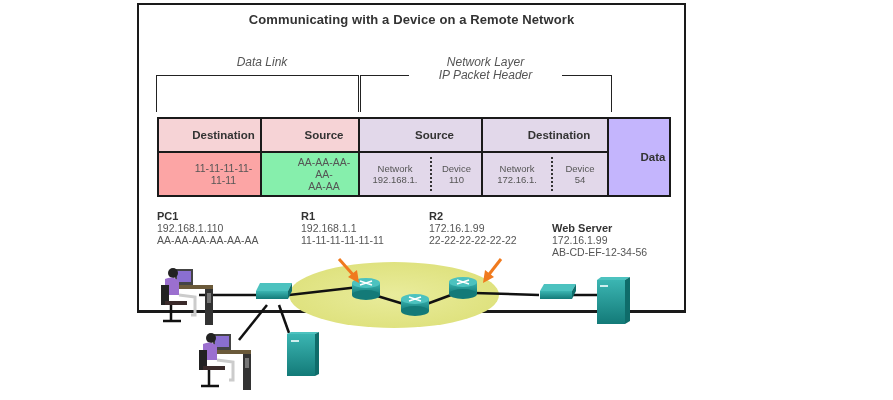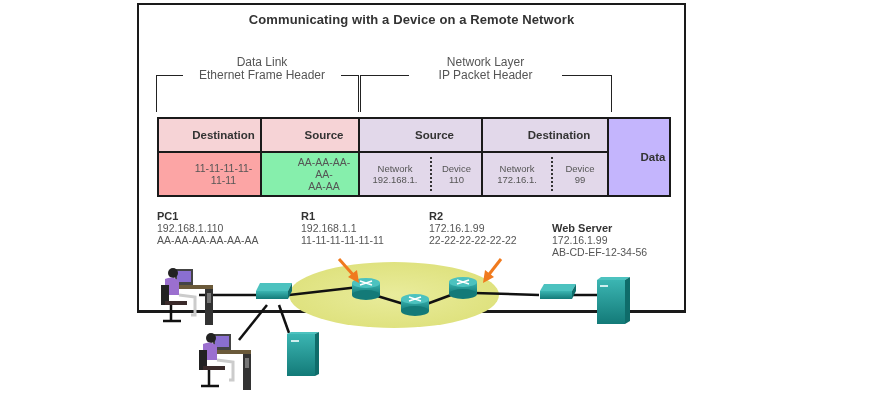--- a/index.html
+++ b/index.html
@@ -1,40 +1,39 @@
 <!DOCTYPE html>
 <html><head>
 <meta charset="utf-8">
 <style>
   html, body { margin:0; padding:0; background:#ffffff; }
   body { width:893px; height:400px; position:relative; overflow:hidden; font-family:"Liberation Sans", sans-serif; }
   .frame { position:absolute; left:137px; top:3px; width:549px; height:310px; border:2px solid #1a1a1a; border-bottom-width:3px; background:#fff; box-sizing:border-box; }
   .title { position:absolute; left:0; right:0; top:7px; text-align:center; font-size:13px; font-weight:bold; color:#333; letter-spacing:0.1px; }
-  .bracket-label { position:absolute; text-align:center; font-size:12px; color:#555; line-height:13px; background:#fff; padding:0 4px; }
+  .bracket-label { position:absolute; text-align:center; font-size:12px; color:#555; line-height:13px; background:#fff; padding:0 4px;font-style:italic; }
   .bracket { position:absolute; border:1.5px solid #222; border-bottom:none; }
   .table { position:absolute; top:112px; left:18px; }
   .cell { position:absolute; box-sizing:border-box; border:2px solid #1a1a1a; display:flex; align-items:center; justify-content:center; text-align:center; color:#444;padding-left:28px; }
   .hdr { font-size:11.5px; font-weight:bold; color:#333; }
   .val { font-size:10.5px; line-height:12px; color:#555; }
   .sub { font-size:9.5px; line-height:11px; color:#555; text-align:center; position:absolute; top:0; bottom:0; display:flex; align-items:center; justify-content:center; }
   .dots { position:absolute; top:4px; bottom:4px; border-left:2px dotted #333; }
   .dev-label { position:absolute; font-size:10.5px; line-height:12px; color:#555; }
   .dev-label .nm { font-weight:bold; color:#333; font-size:11px; }
   svg.net { position:absolute; left:0; top:0; }
 </style>
 </head>
 <body>
 
 <div class="frame">
   <div class="title">Communicating with a Device on a Remote Network</div>
 
   <div class="bracket" style="left:17px; top:70px; width:201px; height:36px;"></div>
   <div class="bracket-label" style="left:44px; top:51px; width:150px;">
     <div>Data Link</div>
-    <div>Ethernet Frame Header</div>
   </div>
 
   <div class="bracket" style="left:221px; top:70px; width:250px; height:36px;"></div>
   <div class="bracket-label" style="left:270px; top:51px; width:145px;">
     <div>Network Layer</div>
     <div>IP Packet Header</div>
   </div>
 
   <div class="table">
 
@@ -84,21 +83,21 @@
       <div class="sub" style="left:0; width:68px;">
           <div>
             <div>Network</div>
             <div>172.16.1.</div>
           </div>
         </div>
       <div class="dots" style="left:68px;"></div>
       <div class="sub" style="left:70px; right:0;">
           <div>
             <div>Device</div>
-            <div>99</div>
+            <div>54</div>
           </div>
         </div>
     </div>
 
     <div class="cell hdr" style="left:450px; top:0; width:64px; height:80px; background:#c4b5fd;">
       <span>Data</span>
     </div>
   </div>
 
   <div class="dev-label" style="left:18px; top:205px;">

